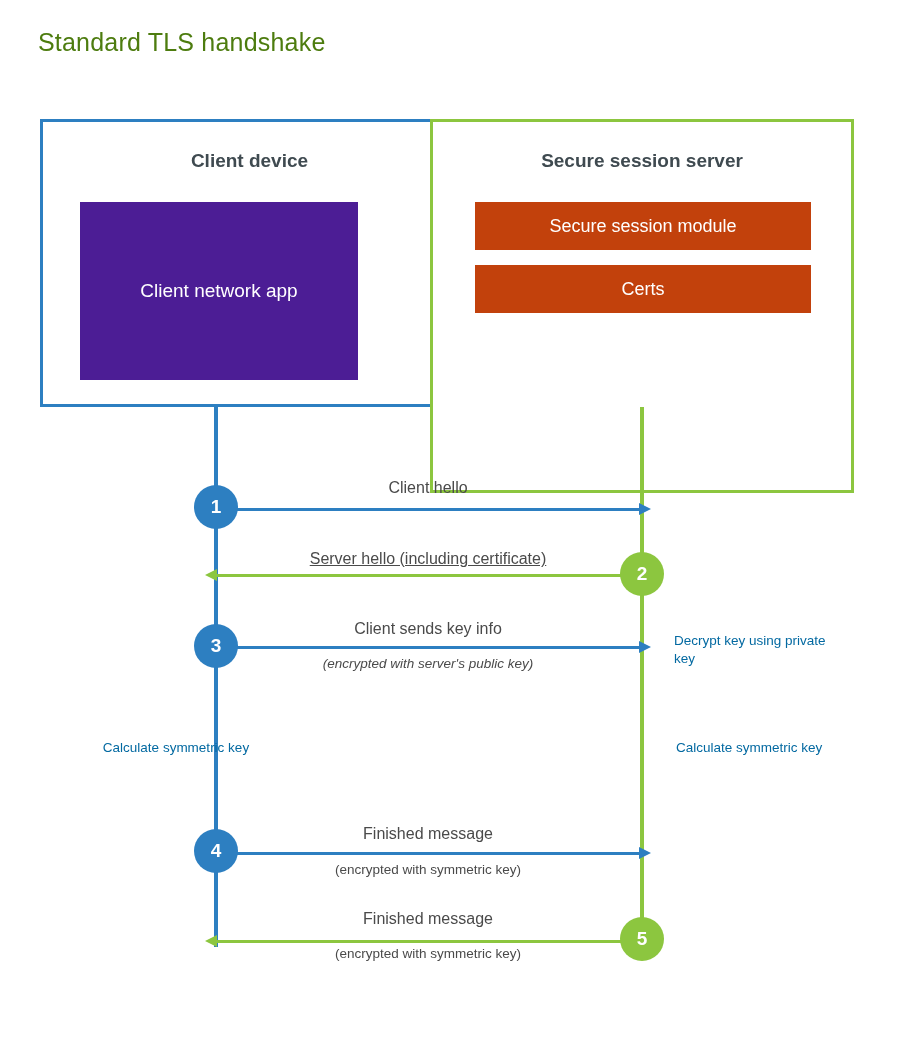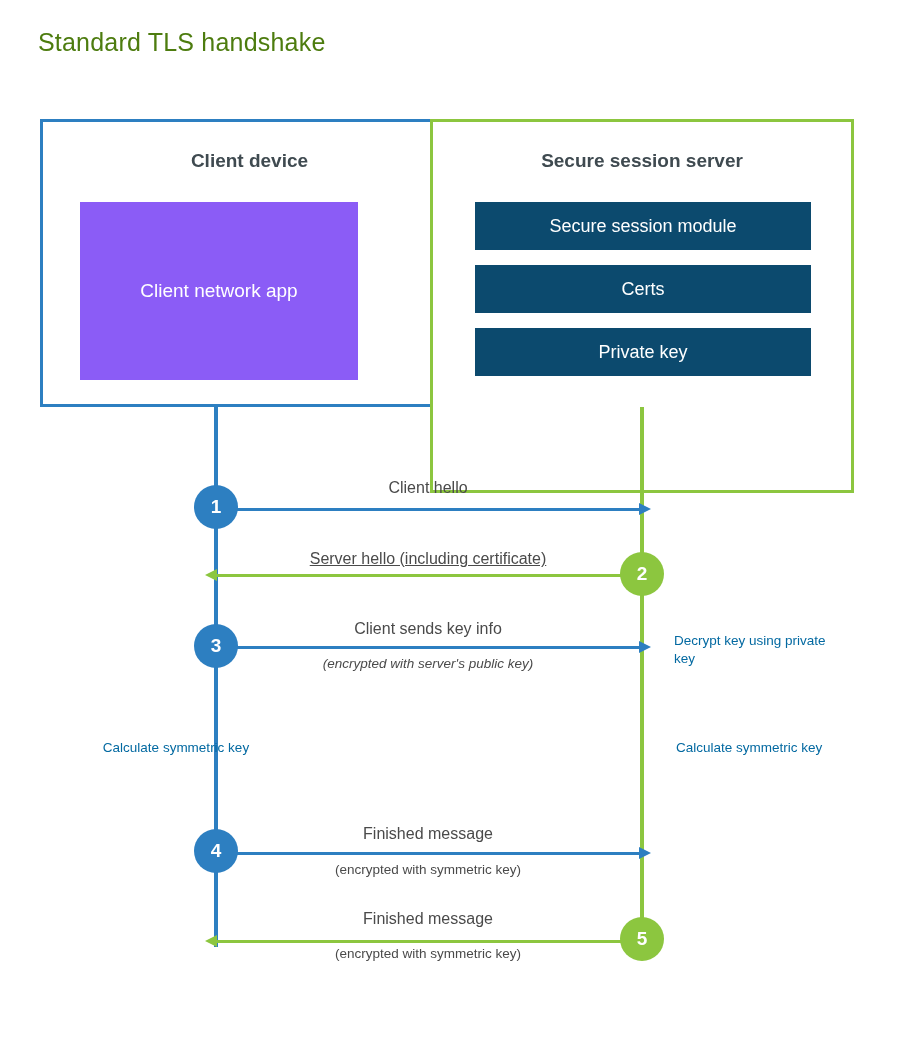--- a/index.html
+++ b/index.html
@@ -56,38 +56,38 @@
     font-weight: bold;
     color: #3f4a50;
   }
 
   #client-box {
     position: absolute;
     left: 37px;
     top: 80px;
     width: 278px;
     height: 178px;
-    background: #8b5cf6;
+    background: #4c1d95;
     color: #ffffff;
     font-size: 19px;
     display: flex;
     align-items: center;
     justify-content: center;
     text-align: center;
     line-height: 1.45;
     padding: 0 30px;
     box-sizing: border-box;
   }
 
   .server-row {
     position: absolute;
     left: 42px;
     width: 336px;
     height: 48px;
-    background: #0c4a6e;
+    background: #c2410c;
     color: #ffffff;
     font-size: 18px;
     display: flex;
     align-items: center;
     justify-content: center;
     text-align: center;
   }
   #server-row-0 { top: 80px; }
   #server-row-1 { top: 143px; }
   #server-row-2 { top: 206px; }
@@ -203,21 +203,20 @@
 
 <div class="panel" id="client-panel">
   <div class="panel-title">Client device</div>
   <div id="client-box">Client network app</div>
 </div>
 
 <div class="panel" id="server-panel">
   <div class="panel-title">Secure session server</div>
   <div class="server-row" id="server-row-0">Secure session module</div>
   <div class="server-row" id="server-row-1">Certs</div>
-  <div class="server-row" id="server-row-2">Private key</div>
 </div>
 
 <div class="lifeline" id="client-lifeline"></div>
 <div class="lifeline" id="server-lifeline"></div>
 
 <div class="arrow blue" id="arrow-1">
     <span class="head right"></span>
   </div>
 <div class="msg-label" id="label-1">Client hello</div>
 <div class="step blue" id="step-1">1</div>

